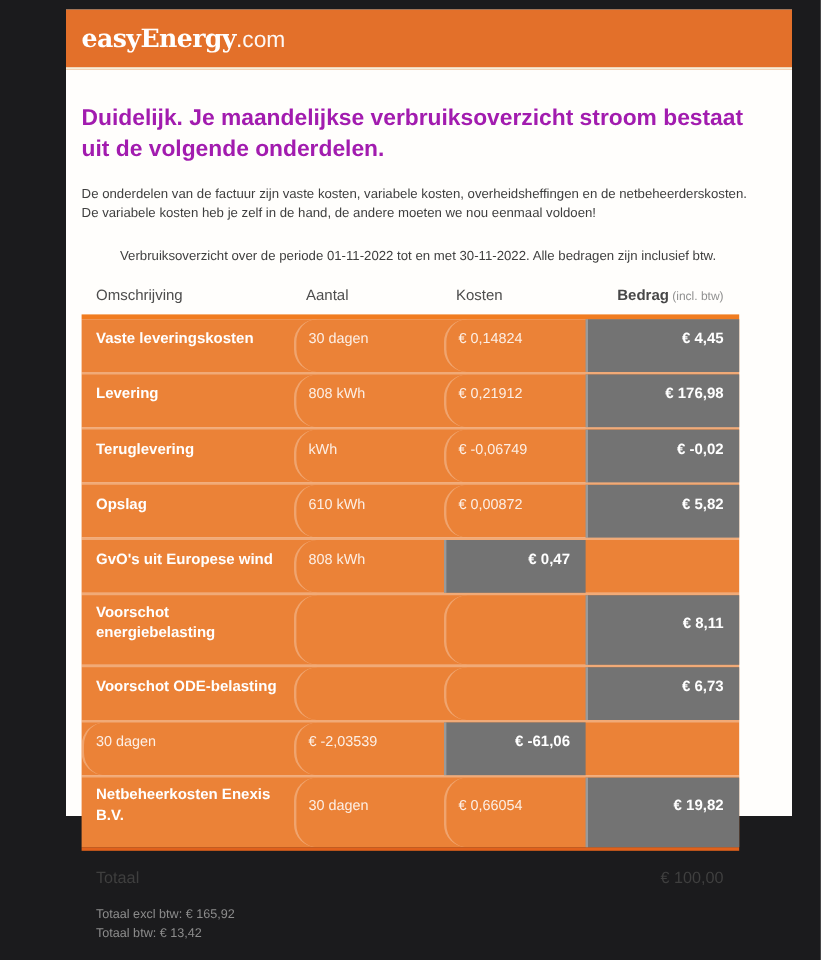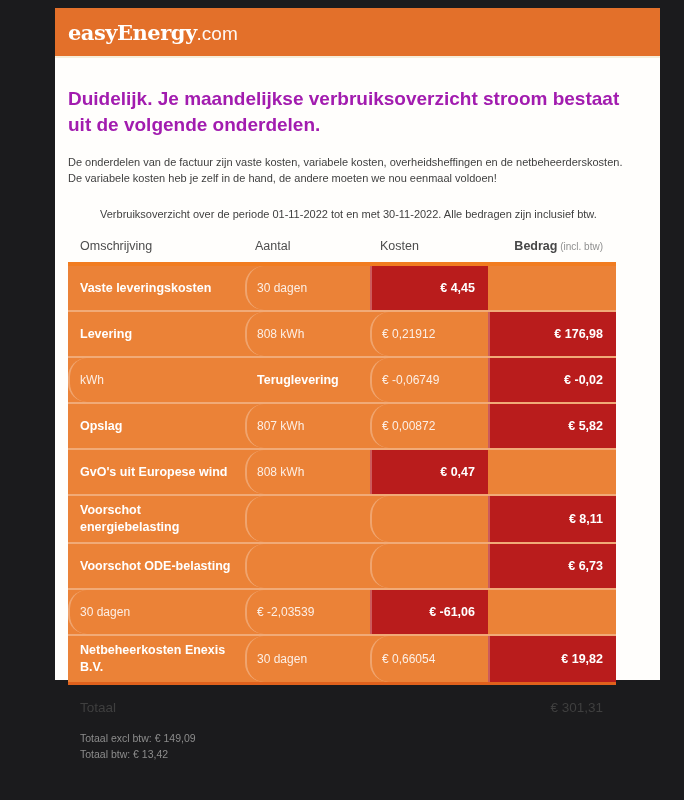--- a/index.html
+++ b/index.html
@@ -63,29 +63,29 @@
   .row{
     display:grid;grid-template-columns:177px 125px 118px 128px;
     background:#eb8237;
     min-height:44px;
   }
   .row + .row{border-top:2px solid rgba(255,255,255,0.32);}
   .cell{
     display:flex;align-items:center;
     box-sizing:border-box;
     font-size:12.5px;color:#ffffff;
-    padding-top:6px;padding-bottom:6px;
+    padding-top:6px;padding-bottom:18px;
   }
   .cell.c1{font-weight:bold;padding-left:12px;padding-right:10px;line-height:1.35;}
   .cell.c2,.cell.c3{
     color:rgba(255,255,255,0.87);font-size:12px;
     padding-left:10px;border-left:2px solid rgba(255,255,255,0.28);border-radius:19px;
   }
   .cell.c4{
-    background:#b91c1c;
+    background:#737373;
     font-weight:bold;
     justify-content:flex-end;padding-right:13px;
     border-left:2px solid rgba(255,255,255,0.28);
   }
   
   .totaal-row{
     width:548px;margin-top:15px;
     display:flex;justify-content:space-between;
     font-size:13.5px;color:#3f3f3f;
     padding:0;box-sizing:border-box;
@@ -122,40 +122,41 @@
         <div class="hc2">Aantal</div>
         <div class="hc3">Kosten</div>
         <div class="hc4">
           <span class="main">Bedrag</span><span class="sub"> (incl. btw)</span>
         </div>
       </div>
       <div class="tbl-body">
   <div class="row">
     <div class="cell c1">Vaste leveringskosten</div>
     <div class="cell c2">30 dagen</div>
+    <div class="cell c3">€ 0,14824</div>
     <div class="cell c4">€ 4,45</div>
   </div>
 
   <div class="row">
     <div class="cell c1">Levering</div>
     <div class="cell c2">808 kWh</div>
     <div class="cell c3">€ 0,21912</div>
     <div class="cell c4">€ 176,98</div>
   </div>
 
   <div class="row">
+    <div class="cell c1">Teruglevering</div>
     <div class="cell c2">kWh</div>
-    <div class="cell c1">Teruglevering</div>
     <div class="cell c3">€ -0,06749</div>
     <div class="cell c4">€ -0,02</div>
   </div>
 
   <div class="row">
     <div class="cell c1">Opslag</div>
-    <div class="cell c2">807 kWh</div>
+    <div class="cell c2">610 kWh</div>
     <div class="cell c3">€ 0,00872</div>
     <div class="cell c4">€ 5,82</div>
   </div>
 
   <div class="row">
     <div class="cell c1">GvO's uit Europese wind</div>
     <div class="cell c2">808 kWh</div>
     <div class="cell c4">€ 0,47</div>
   </div>
 
@@ -183,22 +184,22 @@
     <div class="cell c1">Netbeheerkosten Enexis B.V.</div>
     <div class="cell c2">30 dagen</div>
     <div class="cell c3">€ 0,66054</div>
     <div class="cell c4">€ 19,82</div>
   </div>
 </div>
     </div>
 
     <div class="totaal-row">
       <span class="lbl">Totaal</span>
-      <span class="amt">€ 301,31</span>
+      <span class="amt">€ 100,00</span>
     </div>
 
     <div class="totals-small">
-      <div>Totaal excl btw: € 149,09</div>
+      <div>Totaal excl btw: € 165,92</div>
       <div>Totaal btw: € 13,42</div>
     </div>
 
   </div>
 </div>
 
 </body></html>

